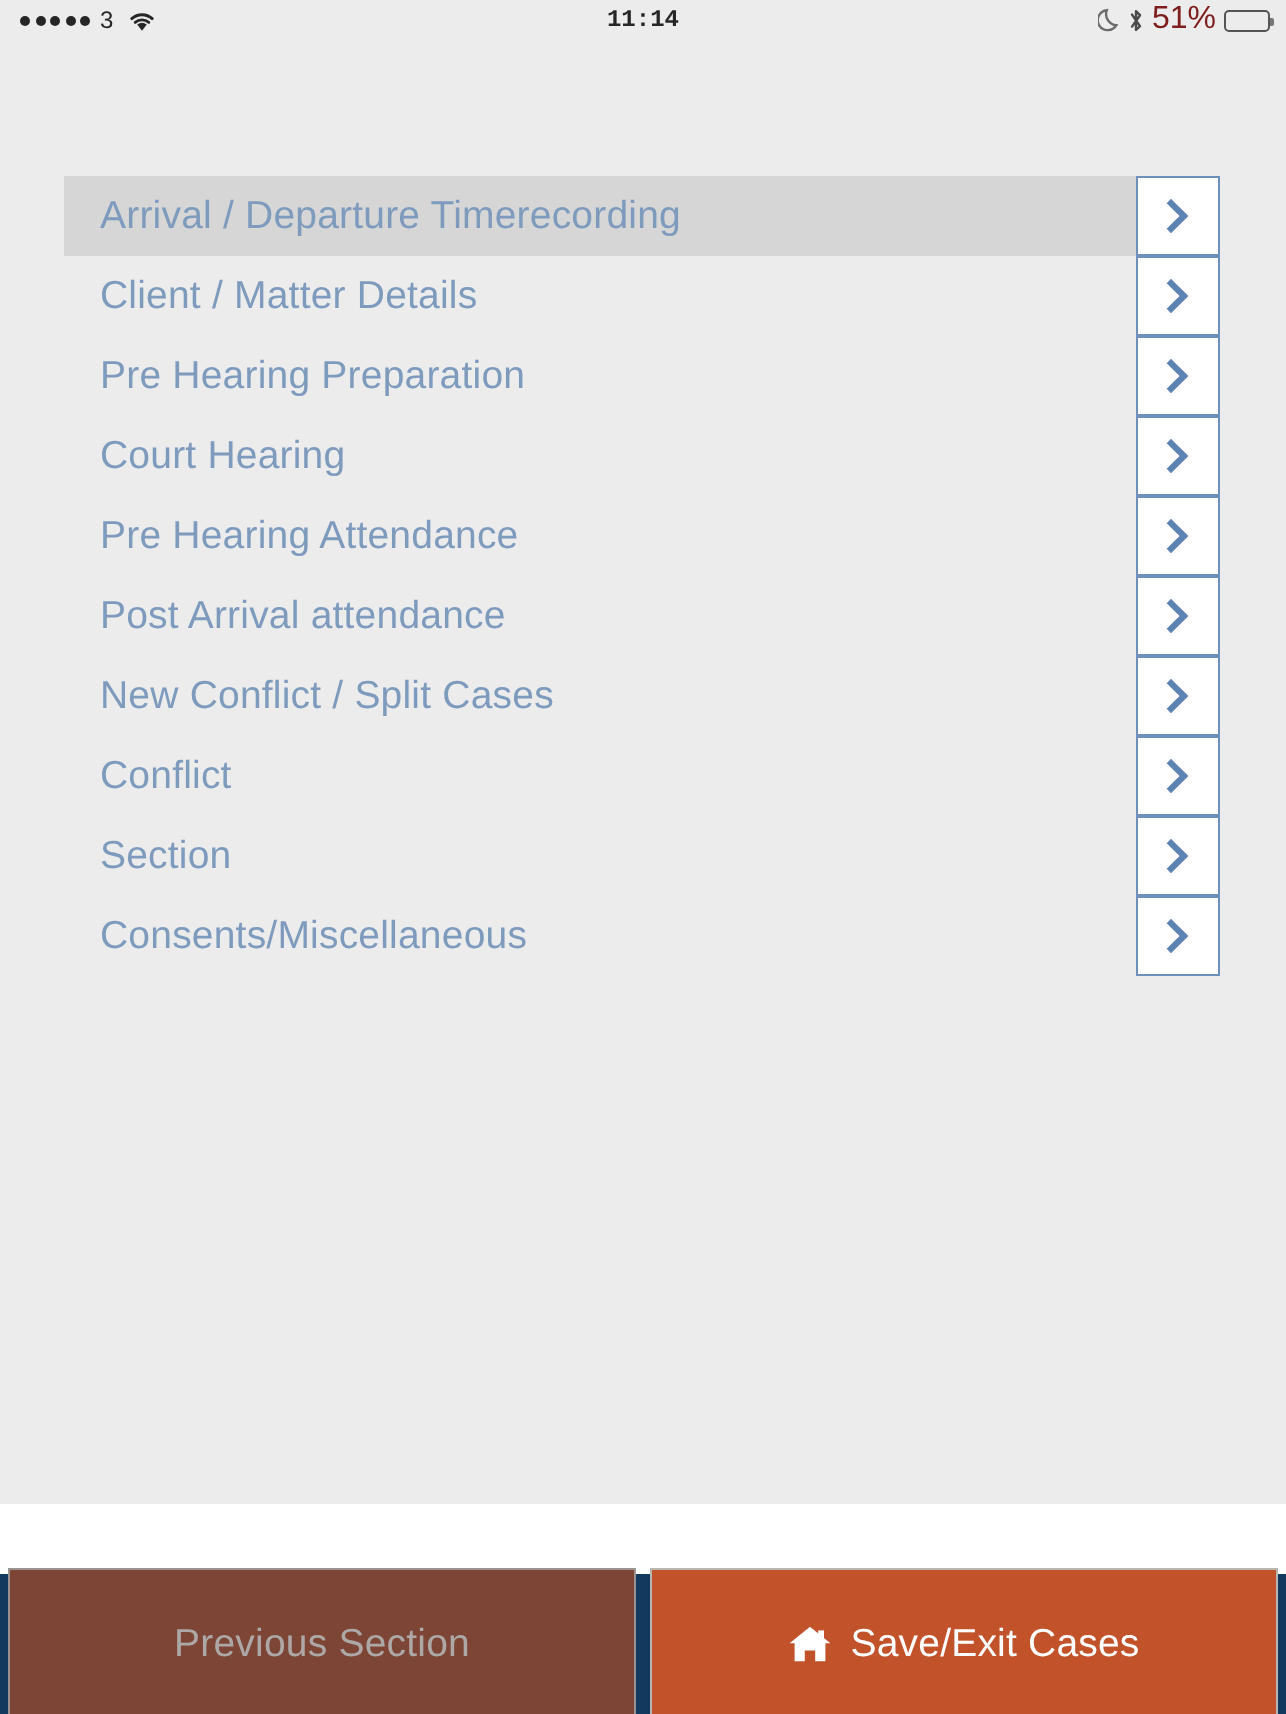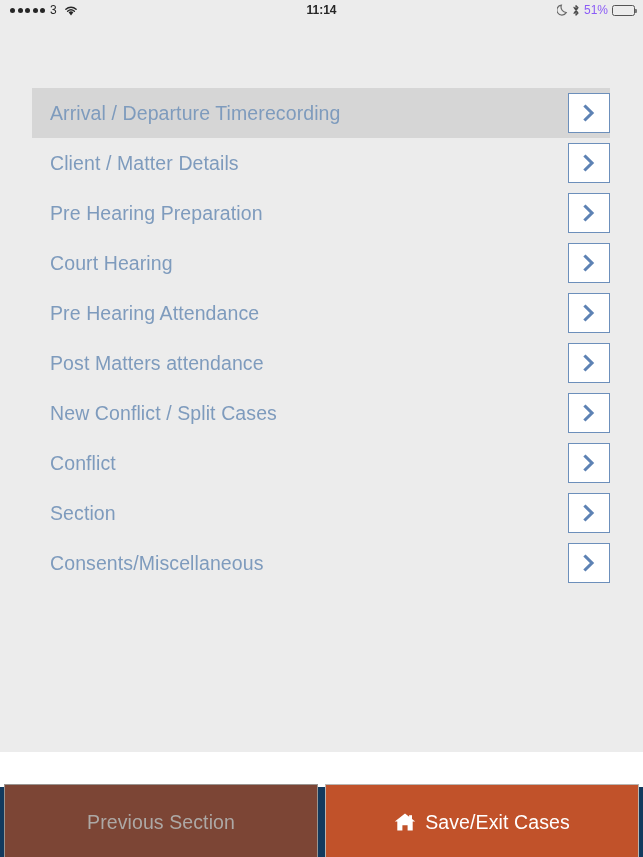--- a/index.html
+++ b/index.html
@@ -49,31 +49,32 @@
   .sb-carrier { font-size: 12px; letter-spacing: 0; color: #262626; margin-left: 1px; }
   .sb-wifi { margin-left: 3px; display: inline-block; line-height: 0; }
 
   .sb-center {
     position: absolute;
     left: 0; right: 0;
     text-align: center;
     font-size: 12px;
     font-weight: bold;
     color: #262626;
+    font-family: Liberation Mono, monospace;
   }
 
   .sb-right {
     position: absolute;
     right: 8px;
     display: flex;
     align-items: center;
     gap: 4px;
   }
   .sb-moon, .sb-bt { line-height: 0; display: inline-block; }
-  .sb-batt-pct { font-size: 12px; color: #8b5cf6; }
+  .sb-batt-pct { font-size: 16px; color: #7f1d1d; }
   .sb-batt {
     position: relative;
     width: 23px; height: 11px;
     border: 1px solid #555;
     border-radius: 2.5px;
     padding: 1px;
   }
   .sb-batt::after {
     content: "";
     position: absolute;
@@ -98,21 +99,21 @@
   }
 
   .section-list {
     position: absolute;
     top: 68px; left: 0;
     width: 643px;
   }
 
   .row {
     position: relative;
-    height: 50px;
+    height: 40px;
     display: flex;
     align-items: center;
     padding-left: 50px;
     padding-right: 33px;
   }
   .row.selected::before {
     content: "";
     position: absolute;
     left: 32px; right: 33px;
     top: 0; bottom: 0;
@@ -257,21 +258,21 @@
         </div>
         <div class="row">
           <span class="row-label">Pre Hearing Attendance</span>
           <div class="row-chevron">
             <svg width="16" height="20" viewBox="0 0 16 20">
               <path d="M4.5 3.6 L11 10 L4.5 16.4" fill="none" stroke="#5d82b4" stroke-width="3.1" stroke-linecap="square" stroke-linejoin="miter"></path>
             </svg>
           </div>
         </div>
         <div class="row">
-          <span class="row-label">Post Matters attendance</span>
+          <span class="row-label">Post Arrival attendance</span>
           <div class="row-chevron">
             <svg width="16" height="20" viewBox="0 0 16 20">
               <path d="M4.5 3.6 L11 10 L4.5 16.4" fill="none" stroke="#5d82b4" stroke-width="3.1" stroke-linecap="square" stroke-linejoin="miter"></path>
             </svg>
           </div>
         </div>
         <div class="row">
           <span class="row-label">New Conflict / Split Cases</span>
           <div class="row-chevron">
             <svg width="16" height="20" viewBox="0 0 16 20">

